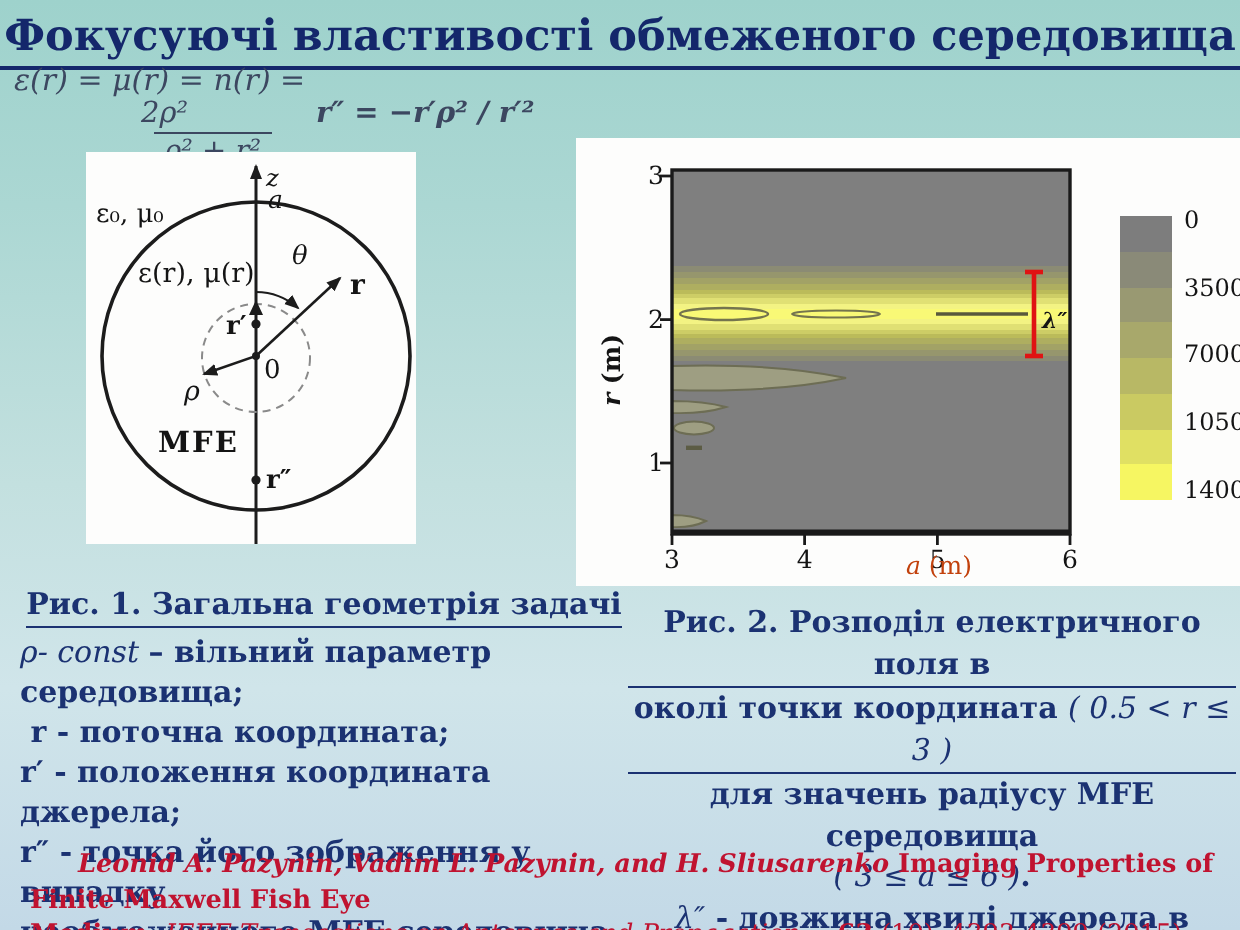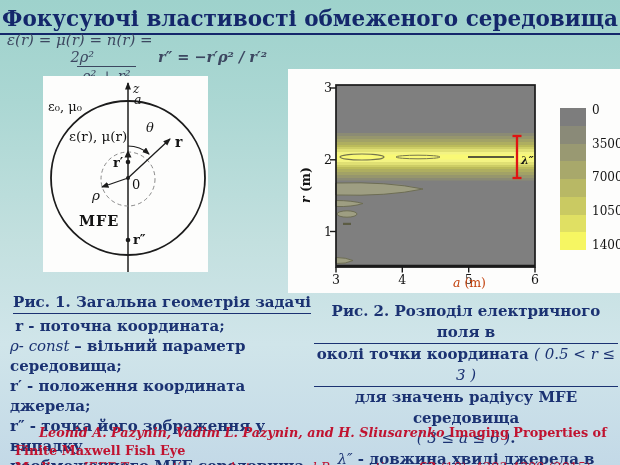--- a/index.html
+++ b/index.html
@@ -178,22 +178,22 @@
     </div>
     <div class="cb-lab" style="top:34px;">0</div>
     <div class="cb-lab" style="top:68px;">3500</div>
     <div class="cb-lab" style="top:101px;">7000</div>
     <div class="cb-lab" style="top:135px;">10500</div>
     <div class="cb-lab" style="top:169px;">14000</div>
   </div>
 
   <div class="cap fig1-cap">
     <div class="heading"><span class="cu">Рис. 1. Загальна геометрія задачі</span></div>
+    <div><span class="math">ρ-</span><span class="math"> const </span><span>– вільний параметр середовища;</span></div>
     <div>&nbsp;<span>r</span><span> - поточна координата;</span></div>
-    <div><span class="math">ρ-</span><span class="math"> const </span><span>– вільний параметр середовища;</span></div>
     <div><span>r′</span><span> - положення координата джерела;</span></div>
     <div><span>r″</span><span> - точка його зображення у випадку</span></div>
     <div>необмеженного MFE середовища.</div>
   </div>
 
   <div class="cap fig2-cap">
     <div><span class="cu">Рис. 2. Розподіл електричного поля в</span></div>
     <div><span class="cu"><span>околі точки координата </span><span class="math">( 0.5 &lt; r ≤ 3 )</span></span></div>
     <div>для значень радіусу MFE середовища</div>
     <div><span class="math">( 3 ≤ a ≤ 6 )</span><span>.</span></div>

